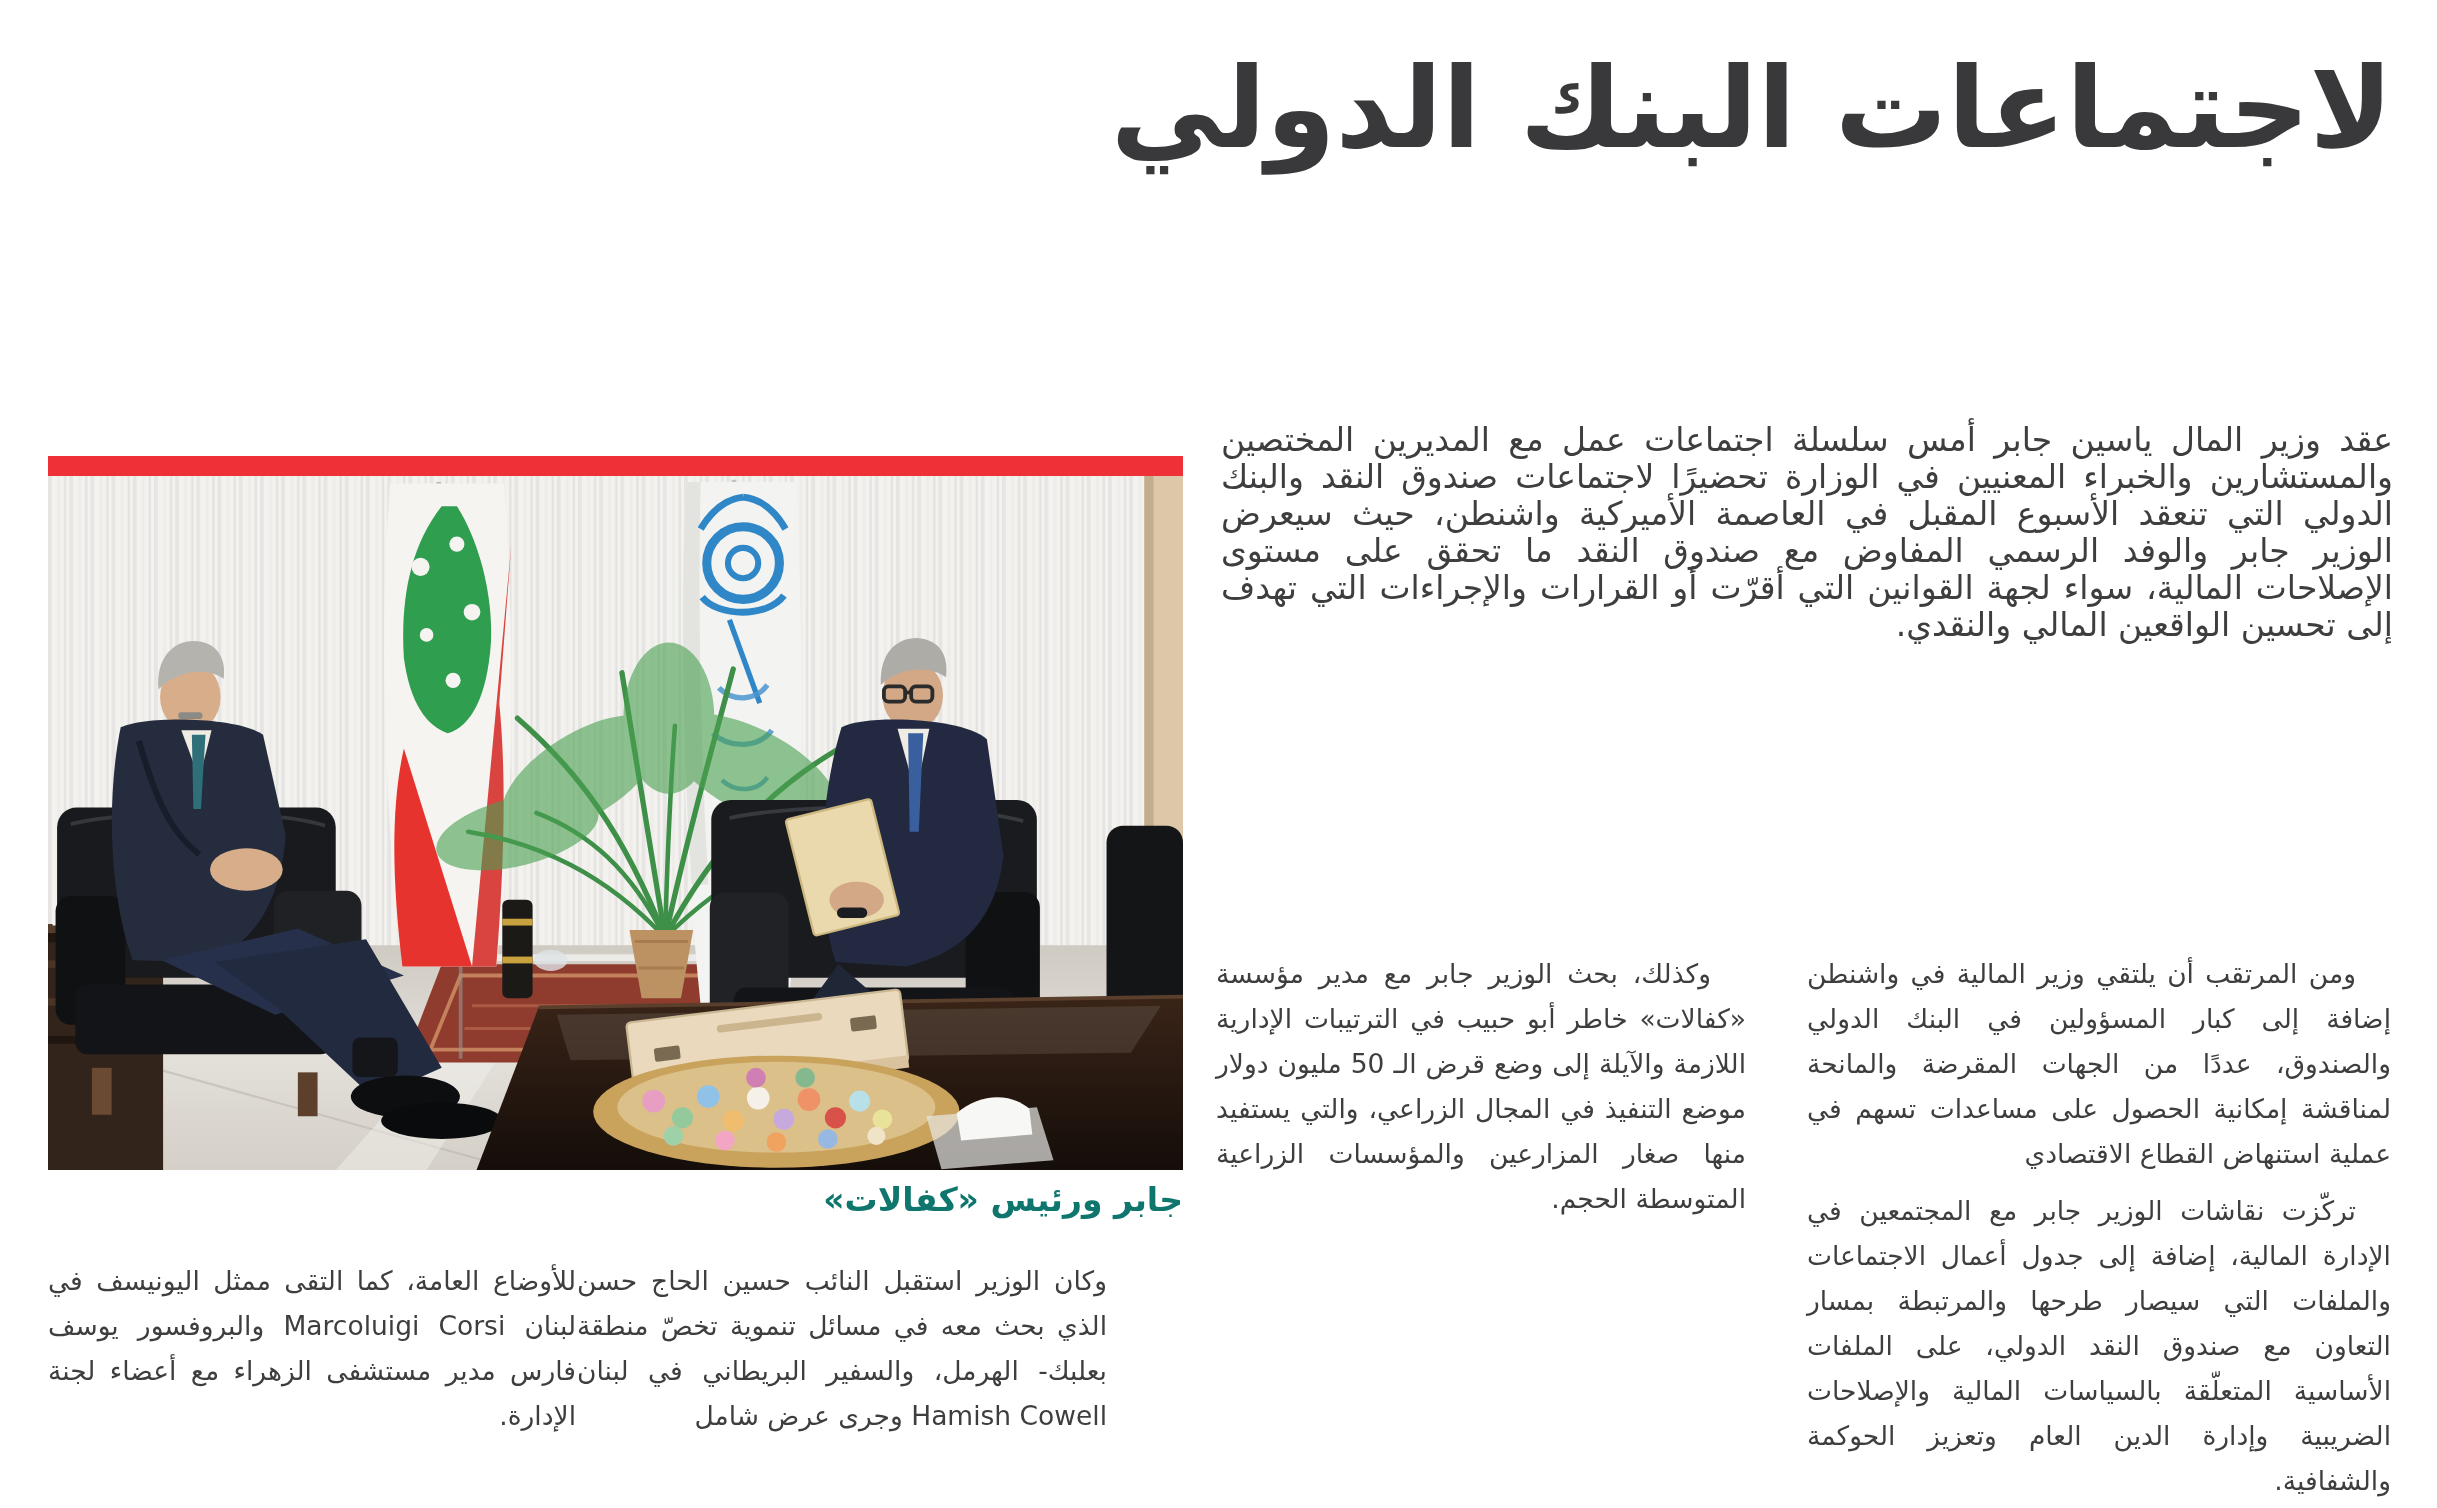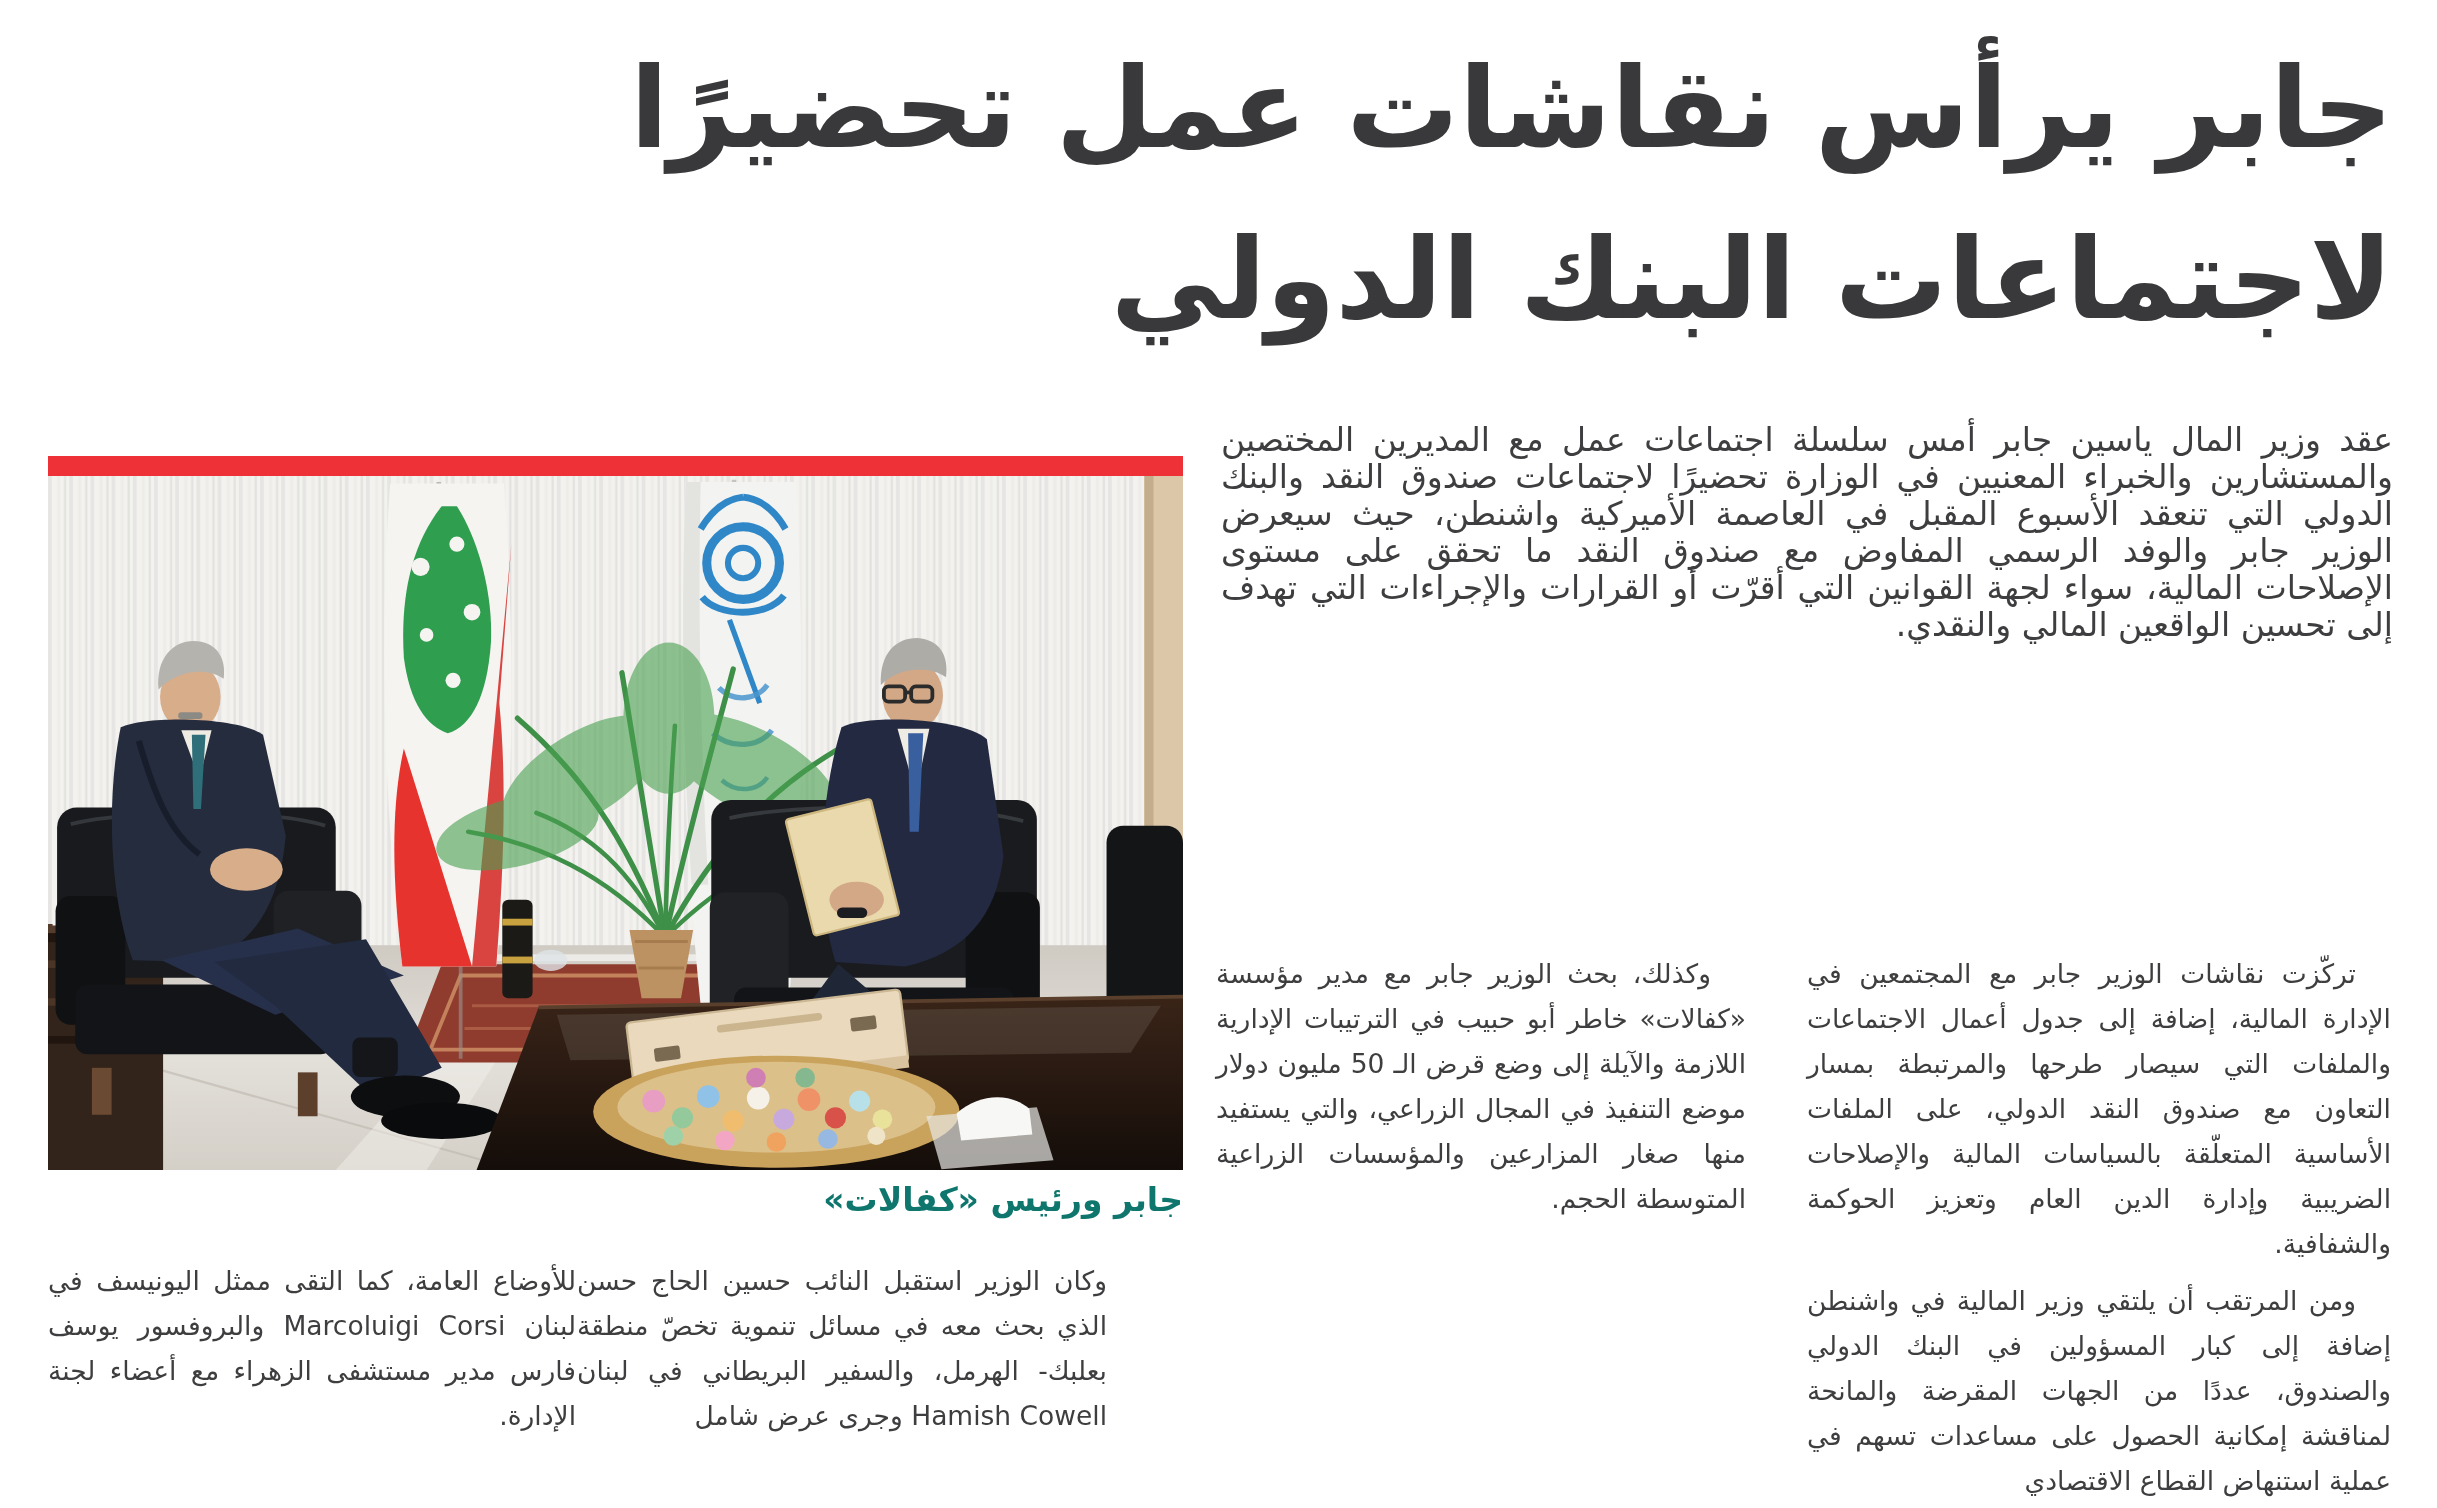--- a/index.html
+++ b/index.html
@@ -42,21 +42,20 @@
   .photo-svg{display:block;width:1135px;height:694px;}
   .caption{
     margin-top:10.6px;font-size:33px;font-weight:bold;color:#0f766e;
     text-align:right;line-height:39px;
   }
 </style>
 </head>
 <body>
 
 <div class="abs headline">
-  <div class="hl">جابر يرأس نقاشات عمل تحضيرًا</div>
   <div class="hl">لاجتماعات البنك الدولي</div>
 </div>
 
 <div class="abs lead">عقد وزير المال ياسين جابر أمس سلسلة اجتماعات عمل مع المديرين المختصين والمستشارين والخبراء المعنيين في الوزارة تحضيرًا لاجتماعات صندوق النقد والبنك الدولي التي تنعقد الأسبوع المقبل في العاصمة الأميركية واشنطن، حيث سيعرض الوزير جابر والوفد الرسمي المفاوض مع صندوق النقد ما تحقق على مستوى الإصلاحات المالية، سواء لجهة القوانين التي أقرّت أو القرارات والإجراءات التي تهدف إلى تحسين الواقعين المالي والنقدي.</div>
 
 <div class="abs photo-wrap">
   <div class="red-bar"></div>
 
   <svg class="photo-svg" viewBox="0 0 1499 917" preserveAspectRatio="none" aria-label="">
     <defs>
@@ -286,22 +285,22 @@
         <polygon points="1160,846 1306,834 1328,904 1180,916" fill="#e8e8e6" opacity="0.7"></polygon>
         <path d="M 1200,842 C 1230,816 1270,814 1296,836 L 1300,870 L 1206,878 Z" fill="#f7f7f5"></path>
       </g>
     </g>
   </svg>
 
   <div class="caption">جابر ورئيس «كفالات»</div>
 </div>
 
 <div class="abs body-col col1">
+  <p class="indent">ومن المرتقب أن يلتقي وزير المالية في واشنطن إضافة إلى كبار المسؤولين في البنك الدولي والصندوق، عددًا من الجهات المقرضة والمانحة لمناقشة إمكانية الحصول على مساعدات تسهم في عملية استنهاض القطاع الاقتصادي</p>
   <p class="indent">تركّزت نقاشات الوزير جابر مع المجتمعين في الإدارة المالية، إضافة إلى جدول أعمال الاجتماعات والملفات التي سيصار طرحها والمرتبطة بمسار التعاون مع صندوق النقد الدولي، على الملفات الأساسية المتعلّقة بالسياسات المالية والإصلاحات الضريبية وإدارة الدين العام وتعزيز الحوكمة والشفافية.</p>
-  <p class="indent">ومن المرتقب أن يلتقي وزير المالية في واشنطن إضافة إلى كبار المسؤولين في البنك الدولي والصندوق، عددًا من الجهات المقرضة والمانحة لمناقشة إمكانية الحصول على مساعدات تسهم في عملية استنهاض القطاع الاقتصادي</p>
 </div>
 
 <div class="abs body-col col2">
   <p class="indent">وكذلك، بحث الوزير جابر مع مدير مؤسسة «كفالات» خاطر أبو حبيب في الترتيبات الإدارية اللازمة والآيلة إلى وضع قرض الـ 50 مليون دولار موضع التنفيذ في المجال الزراعي، والتي يستفيد منها صغار المزارعين والمؤسسات الزراعية المتوسطة الحجم.</p>
 </div>
 
 <div class="abs body-col col3">
   <p>وكان الوزير استقبل النائب حسين الحاج حسن الذي بحث معه في مسائل تنموية تخصّ منطقة بعلبك- الهرمل، والسفير البريطاني في لبنان Hamish Cowell وجرى عرض شامل</p>
 </div>
 

